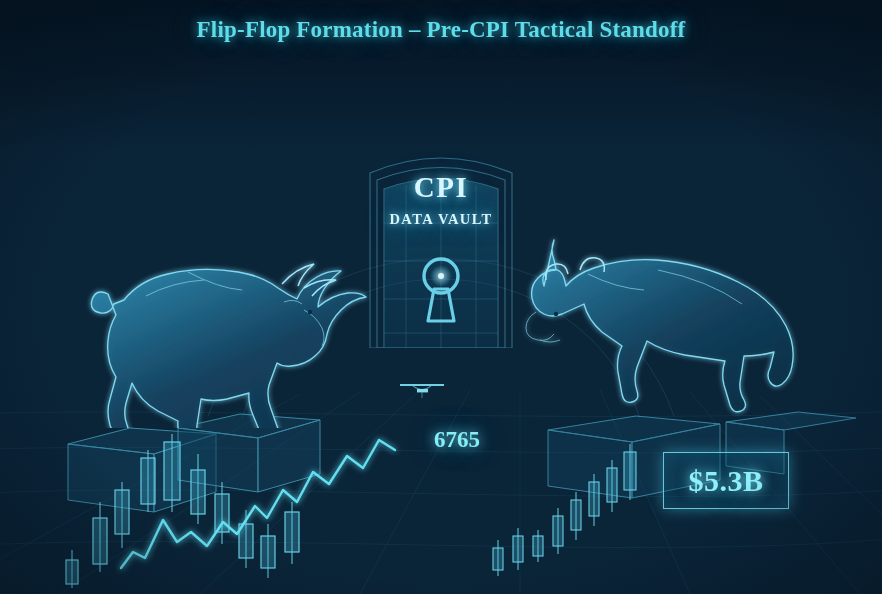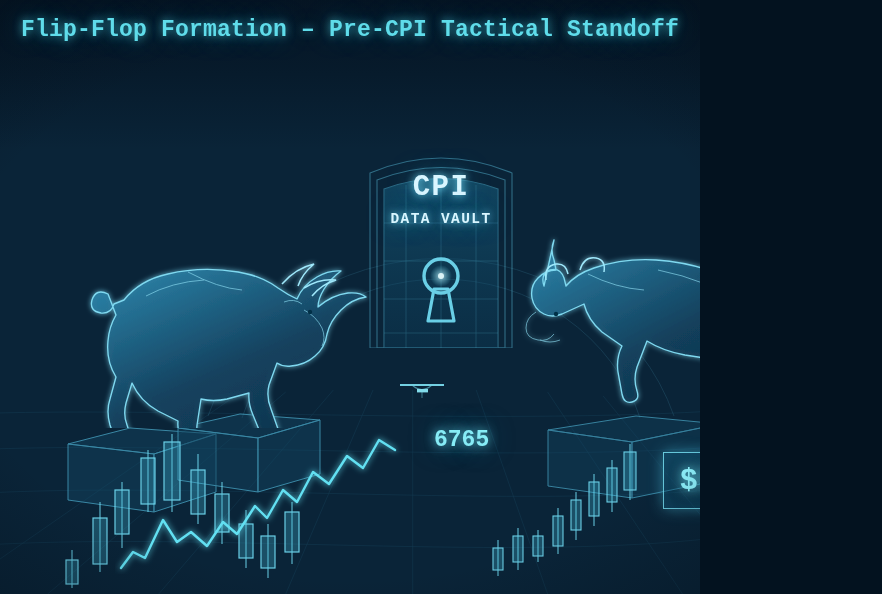--- a/index.html
+++ b/index.html
@@ -1,18 +1,18 @@
 <!DOCTYPE html>
 <html><head>
 <meta charset="utf-8">
 <style>
   html,body{margin:0;padding:0;background:#03121f;}
   #scene{
-    position:relative;width:700px;height:594px;overflow:hidden;
-    font-family:Liberation Mono, monospace;
+    position:relative;width:882px;height:594px;overflow:hidden;
+    font-family:Liberation Serif, serif;
     background:
       radial-gradient(ellipse 680px 420px at 50% 62%, rgba(23,86,120,.85) 0%, rgba(14,58,84,.55) 38%, rgba(8,36,55,0) 72%),
       radial-gradient(ellipse 520px 300px at 50% 30%, rgba(18,72,105,.55) 0%, rgba(8,36,55,0) 70%),
       linear-gradient(180deg, #061726 0%, #082033 16%, #0b2d44 48%, #0d3菜 0%, #0c3046 70%, #0a2539 100%);
     background-color:#0a2438;
   }
   
   .floor{position:absolute;left:0;right:0;bottom:0;height:240px;pointer-events:none;opacity:.33;}
   .floor svg{display:block;width:100%;height:100%;}
   .topfade{position:absolute;left:0;right:0;top:0;height:150px;

